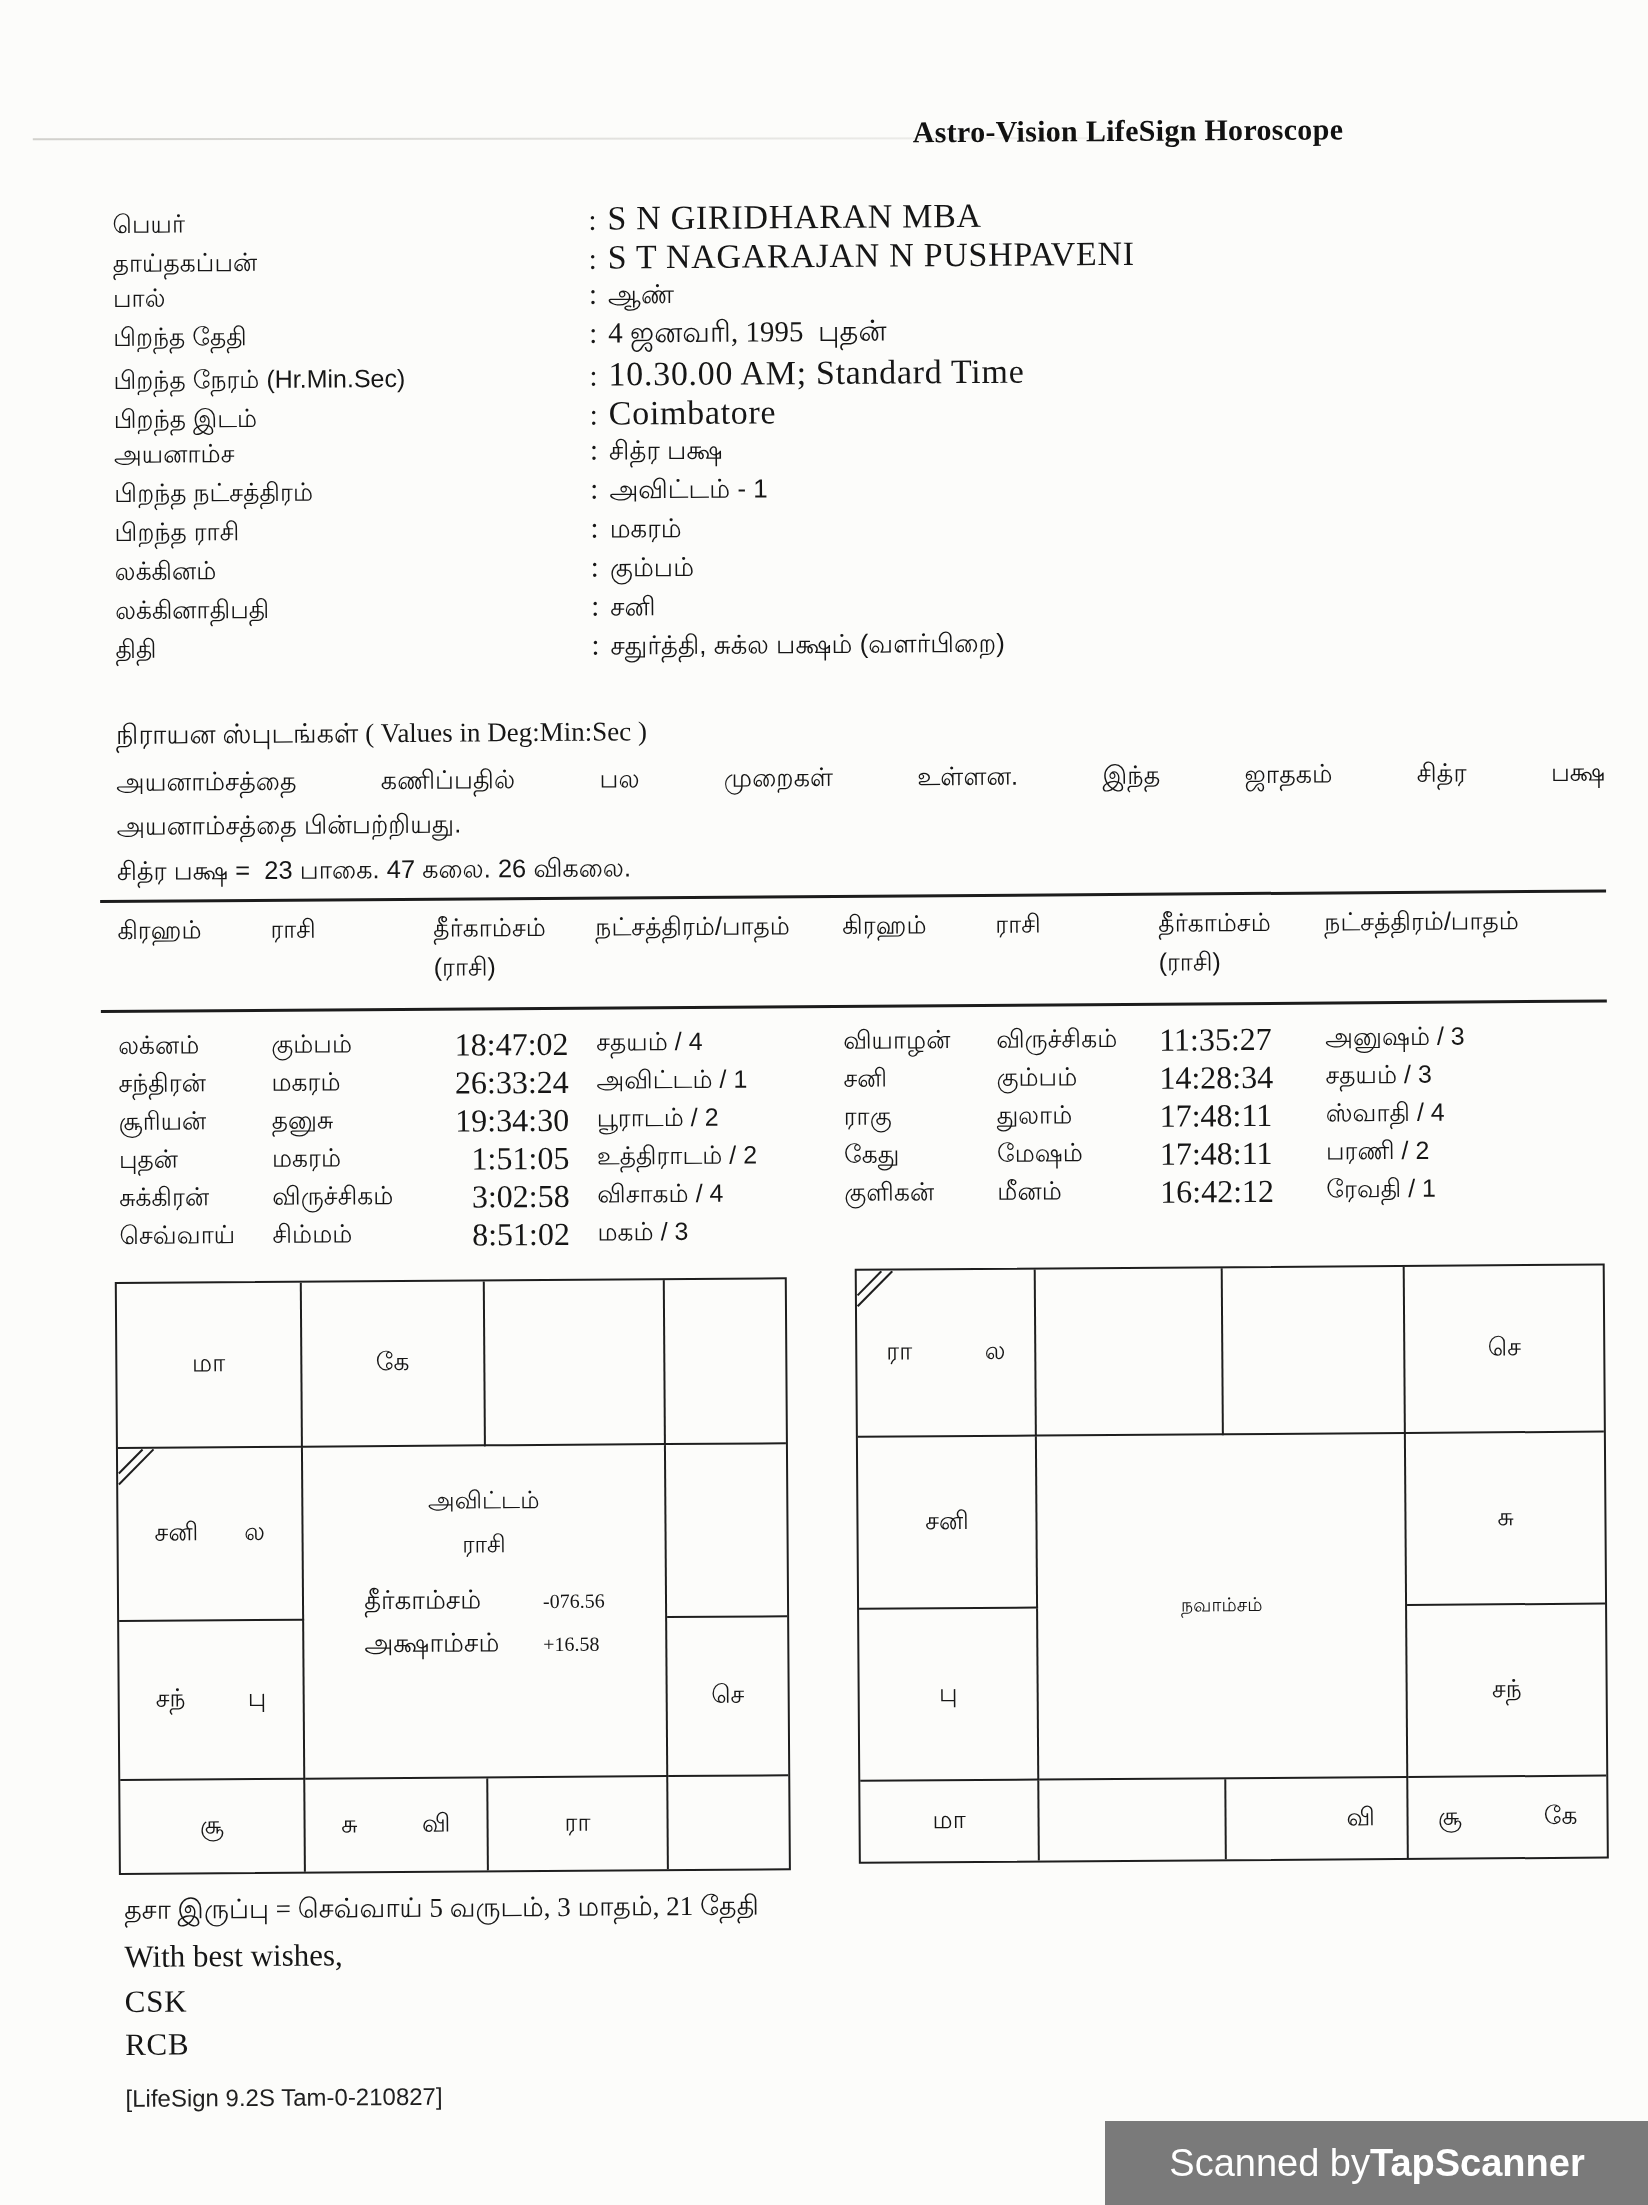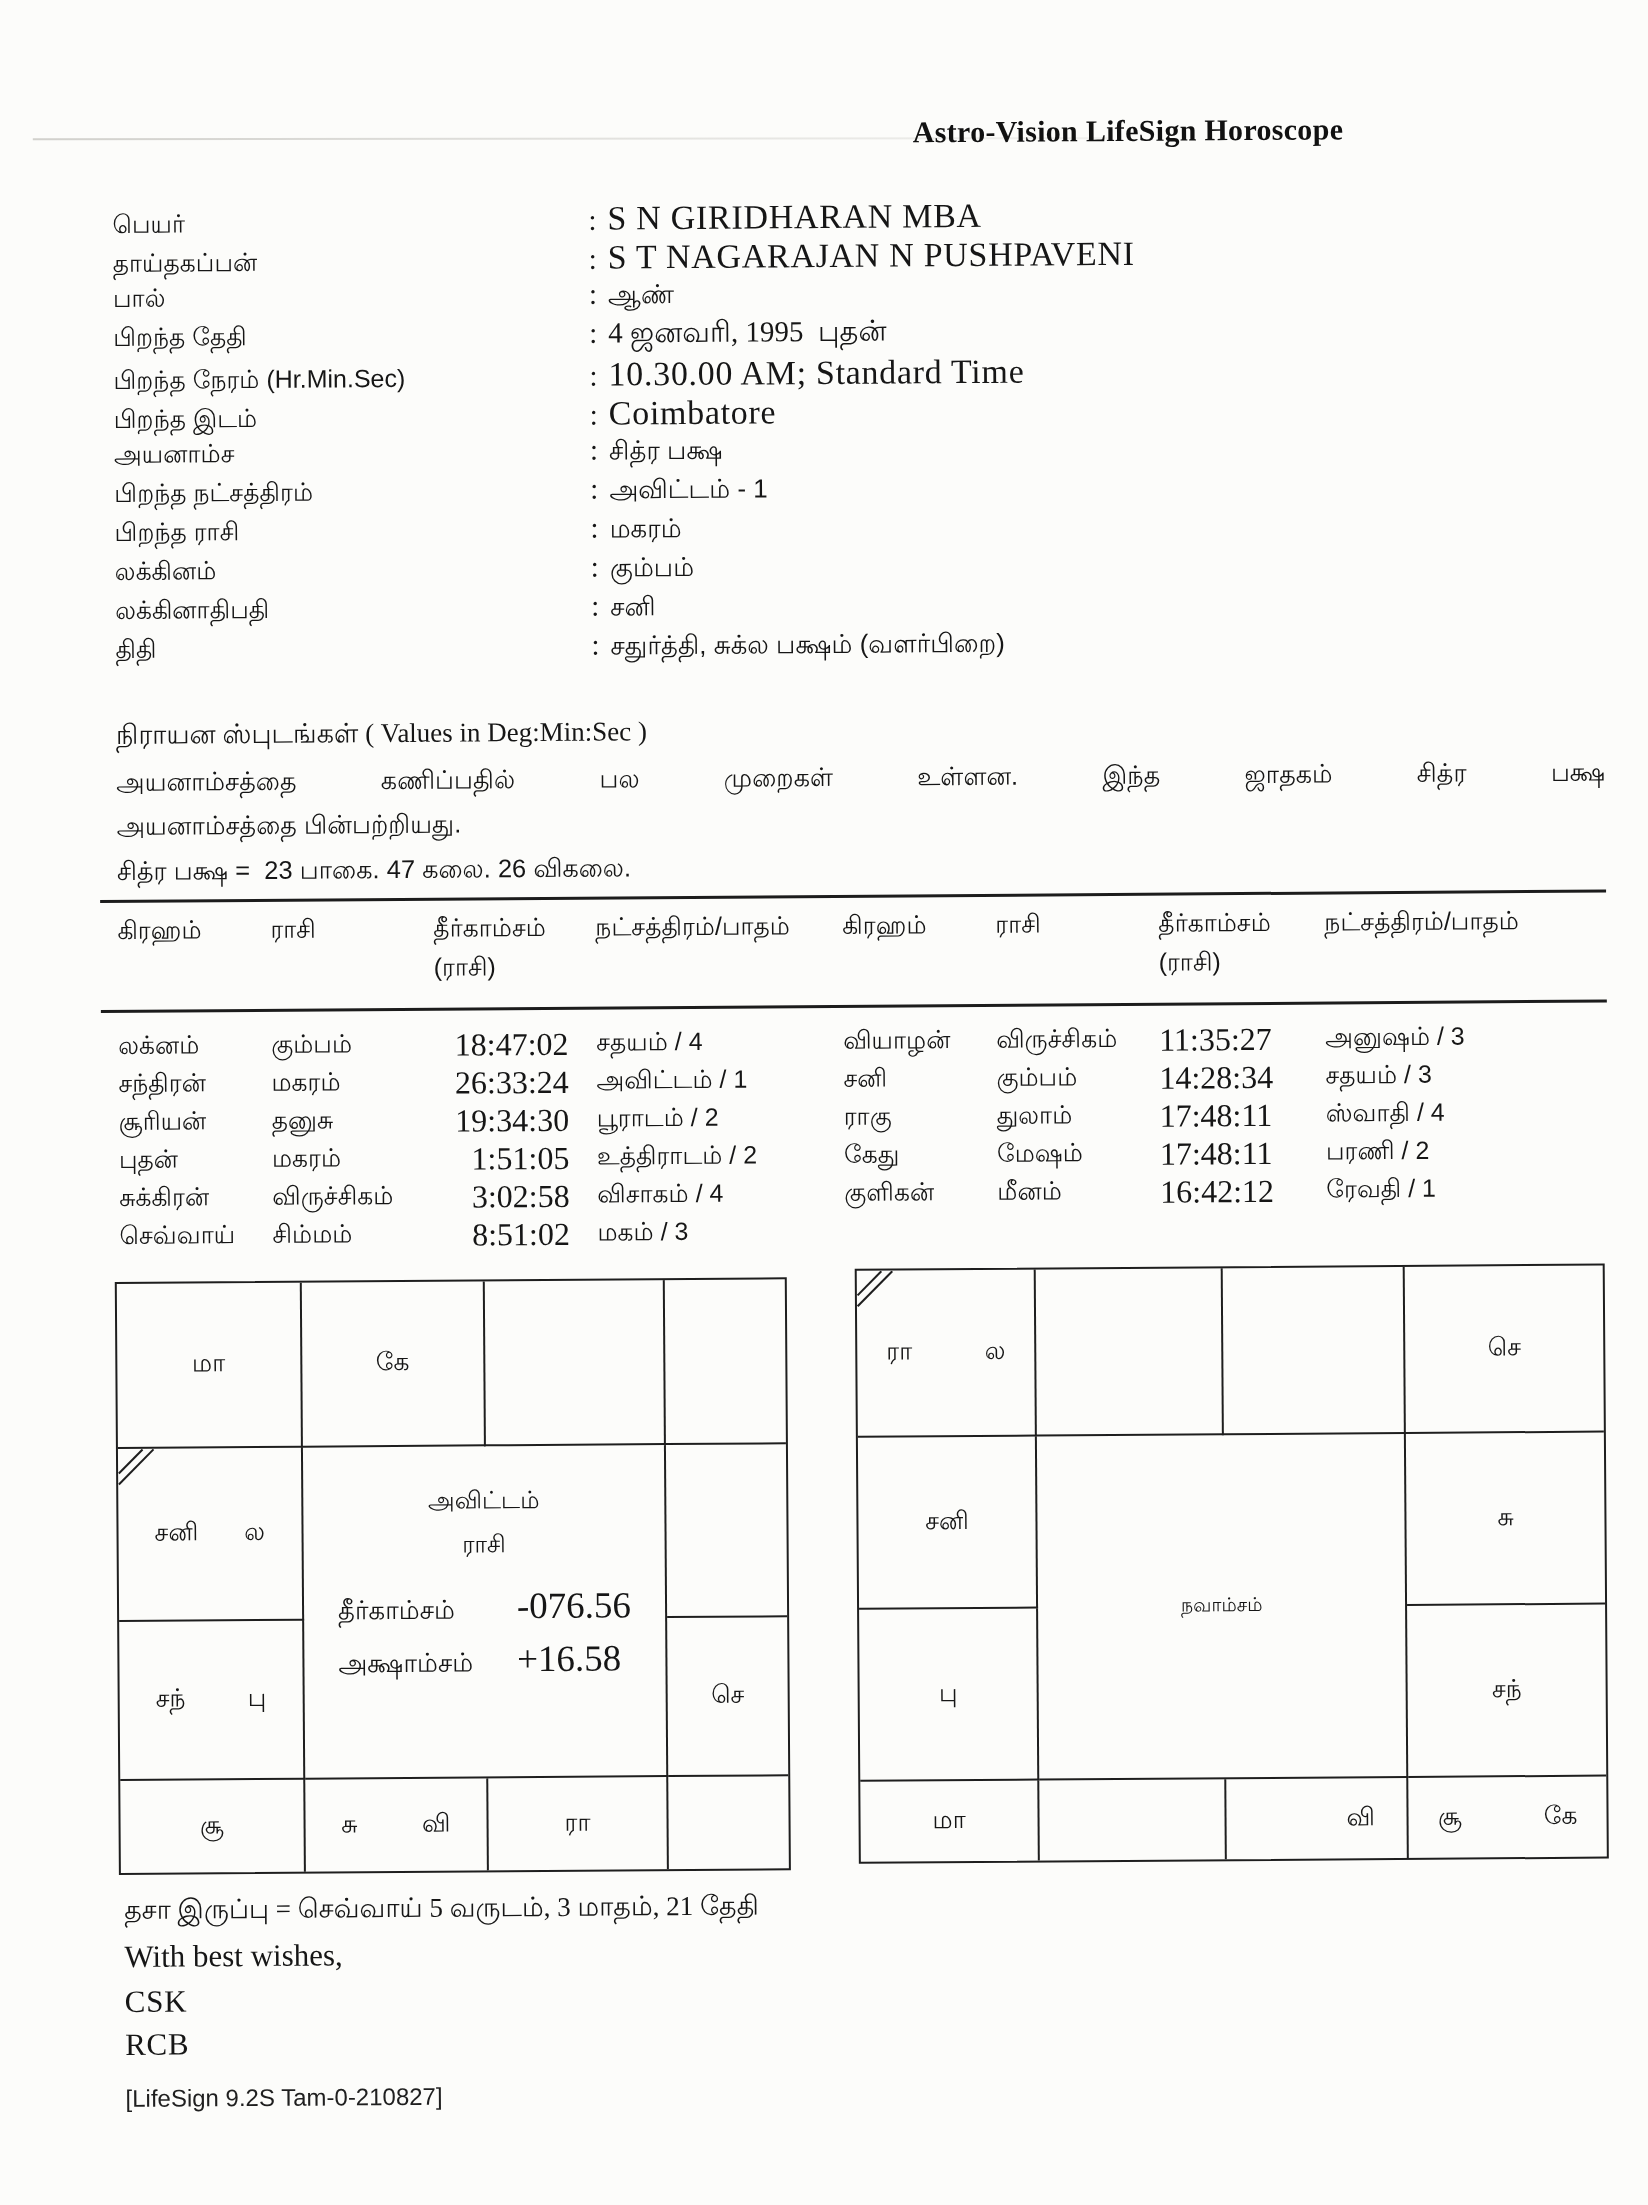--- a/index.html
+++ b/index.html
@@ -73,21 +73,21 @@
   .g11{grid-area:1/1} .g12{grid-area:1/2} .g13{grid-area:1/3} .g14{grid-area:1/4}
   .g21{grid-area:2/1} .g24{grid-area:2/4}
   .g31{grid-area:3/1} .g34{grid-area:3/4}
   .g41{grid-area:4/1} .g42{grid-area:4/2} .g43{grid-area:4/3} .g44{grid-area:4/4}
   .gc { grid-area:2/2/4/4; }
   .lagna-mark{ position:absolute; top:0; left:0; width:41px; height:41px; }
   .center-box{ flex-direction:column; justify-content:flex-start; padding-top:32px; }
   .ct{ font-size:24px; line-height:44px; }
   .cgrid{ margin-top:18px; display:grid; grid-template-columns:auto auto; column-gap:44px; row-gap:9.6px; align-items:baseline; }
   .clabel{ font-size:26px; }
-  .cval{ font-family:"Liberation Serif", serif; font-size:37px; }
+  .cval{ font-family:"Liberation Serif", serif; font-size:20px; }
   .nav-title{ font-size:19px; }
 
   
   .bottom-line{ position:absolute; left:117px; white-space:pre; }
   .dasha{ top:1890px; font-family:"Liberation Serif","Liberation Sans",sans-serif; font-size:27px; }
   .wishes{ top:1934px; font-family:"Liberation Serif", serif; font-size:31px; }
   .sig1{ top:1979px; font-family:"Liberation Serif", serif; font-size:31px; letter-spacing:0.7px; }
   .sig2{ top:2022px; font-family:"Liberation Serif", serif; font-size:31px; letter-spacing:0.7px; }
   .version{ top:2080px; font-family:"Liberation Sans", sans-serif; font-size:24px; color:#1f1f1f; }
 
@@ -356,14 +356,18 @@
     </div>
 
     <div class="bottom-line dasha">தசா இருப்பு = செவ்வாய் 5 வருடம், 3 மாதம், 21 தேதி</div>
     <div class="bottom-line wishes">With best wishes,</div>
     <div class="bottom-line sig1">CSK</div>
     <div class="bottom-line sig2">RCB</div>
     <div class="bottom-line version">[LifeSign 9.2S Tam-0-210827]</div>
 
   </div>
 
+  <div class="watermark">
+    <span>Scanned by </span>
+      <span class="brand">TapScanner</span>
+  </div>
 </div>
 
 
 </body></html>

